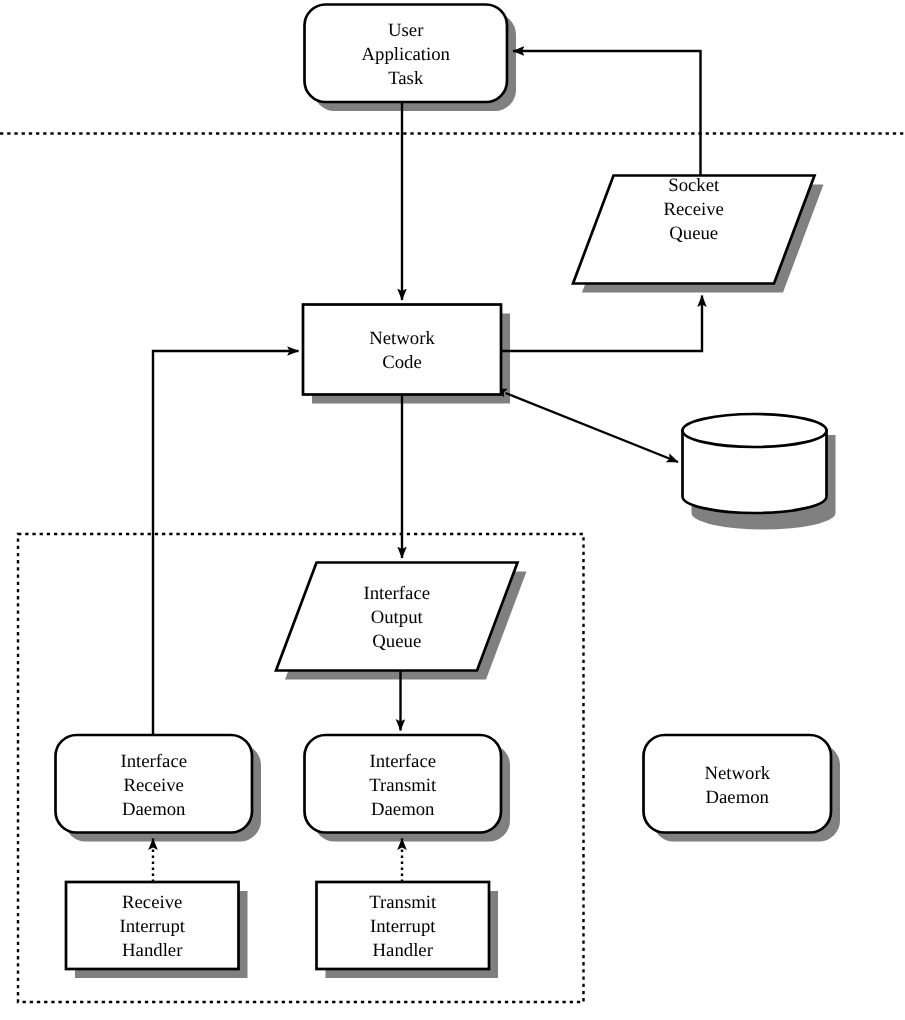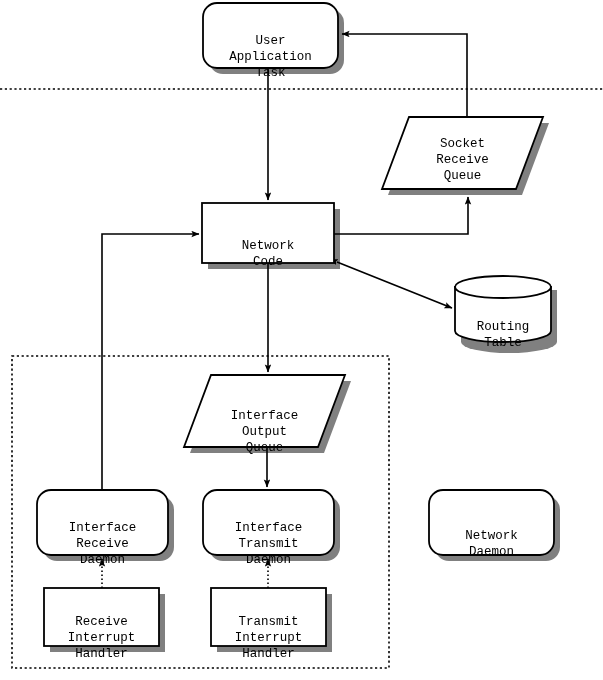--- a/index.html
+++ b/index.html
@@ -24,27 +24,26 @@
     width: 603px;
     height: 680px;
   }
   .node-label {
     position: absolute;
     display: flex;
     flex-direction: column;
     align-items: center;
     justify-content: center;
     text-align: center;
-    font-family: Liberation Mono, monospace;
+    font-family: Liberation Serif, serif;
     font-size: 12.5px;
     line-height: 16px;
     color: #000000;
     pointer-events: none;
     white-space: pre;
-    margin-top: 21px;
   }
 </style>
 </head>
 <body>
 
 <div id="canvas">
 
   <svg id="svg-layer" viewBox="0 0 603 680">
     <defs>
       <marker id="ah" markerWidth="9" markerHeight="9" refX="7.6" refY="3.2" orient="auto" markerUnits="userSpaceOnUse">
@@ -126,22 +125,20 @@
 Application
 Task</div>
 
   <div class="node-label" style="left:385px; top:103px; width:155px; height:72px;">Socket
 Receive
 Queue</div>
 
   <div class="node-label" style="left:202px; top:203px; width:132px; height:60px;">Network
 Code</div>
 
-  <div class="node-label" style="left:455px; top:288px; width:96px; height:52px;">Routing
-Table</div>
 
   <div class="node-label" style="left:187px; top:375px; width:155px; height:72px;">Interface
 Output
 Queue</div>
 
   <div class="node-label" style="left:37px; top:490px; width:131px; height:65px;">Interface
 Receive
 Daemon</div>
 
   <div class="node-label" style="left:203px; top:490px; width:131px; height:65px;">Interface

